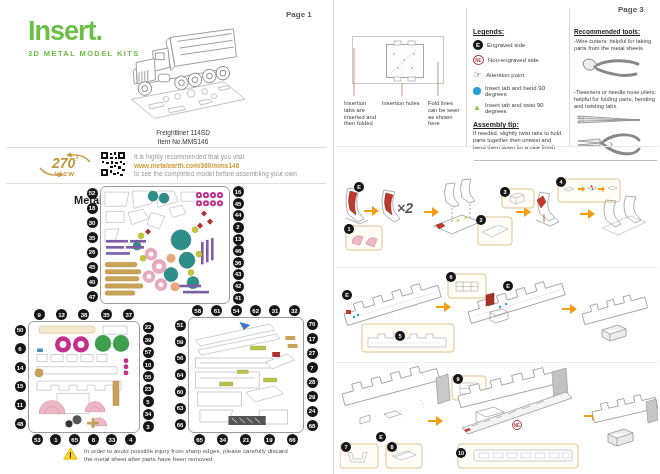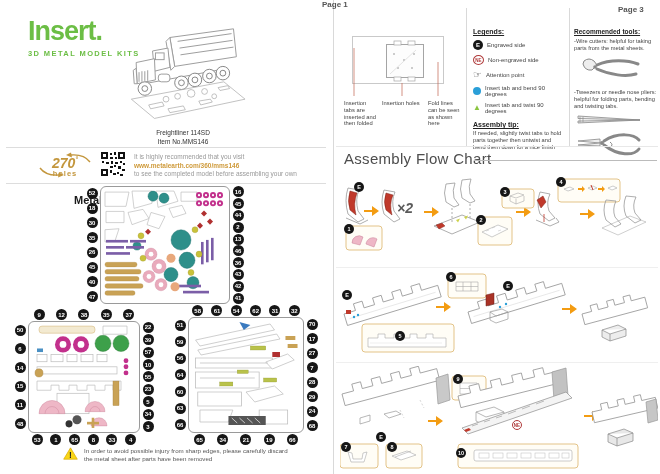--- a/index.html
+++ b/index.html
@@ -54,21 +54,21 @@
   .fb.ne{background:#fff;color:#b03a3a;border:1px solid #b03a3a;font-size:4.5px;}
   .x2{position:absolute;font-size:14px;font-weight:bold;font-style:italic;color:#5a5a5a;}
 </style>
 </head>
 <body>
 
 <div id="stage">
 
   <div class="vr" style="left:333px;top:0;height:474px;"></div>
 
-  <div class="ab pagelabel" style="left:286px;top:0;margin-left:36px;">Page 1</div>
+  <div class="ab pagelabel" style="left:286px;top:10px;">Page 1</div>
 
   <div class="ab" style="left:28px;top:18px;">
     <div class="logo-line">Insert.</div>
     <div class="logo-tag">3D METAL MODEL KITS</div>
   </div>
 
   <svg class="ab" style="left:110px;top:24px;" width="140" height="106" viewBox="0 0 145 110">
     <g stroke="#9a9a9a" fill="#fff" stroke-width="1">
       <path d="M62 14 L128 5 L131 34 L67 44 Z"></path>
       <path d="M62 14 L58 18 L63 48 L67 44 Z"></path>
@@ -122,21 +122,21 @@
   <div class="ab" style="left:36px;top:151px;width:58px;height:28px;">
     <svg class="ab" style="left:0;top:0;" width="58" height="28" viewBox="0 0 58 28">
       <path d="M4 17 Q10 25 23 24" stroke="#c3963c" fill="none" stroke-width="1.4"></path>
       <polygon points="23,21.5 28,24 22,26.5" fill="#c3963c"></polygon>
       <path d="M54 11 Q48 3 35 4" stroke="#c3963c" fill="none" stroke-width="1.4"></path>
       <polygon points="35,1.5 30,4 36,6.5" fill="#c3963c"></polygon>
     </svg>
     <div class="b360" style="margin-top:2px;">
       <span>270</span><sup>°</sup>
     </div>
-    <div class="bview">holes</div>
+    <div class="bview">view</div>
   </div>
 
   <svg class="ab" style="left:100px;top:151px;" width="26" height="26" viewBox="0 0 26 26">
     <rect width="26" height="26" fill="#fff"></rect>
     <g fill="#111">
       <rect x="1" y="1" width="7" height="7"></rect>
         <rect x="18" y="1" width="7" height="7"></rect>
         <rect x="1" y="18" width="7" height="7"></rect>
       <rect x="3" y="3" width="3" height="3" fill="#fff" stroke="none"></rect>
       <rect x="20" y="3" width="3" height="3" fill="#fff"></rect>
@@ -535,21 +535,20 @@
       <path d="M2 15 L24 13 L24 16 Z" fill="#eee" stroke="#888" stroke-width=".8"></path>
       <circle cx="26" cy="13" r="2" fill="#888"></circle>
       <path d="M28 11 C42 2 58 4 63 10" fill="none" stroke="#888" stroke-width="3" stroke-linecap="round"></path>
       <path d="M28 15 C42 26 58 26 63 19" fill="none" stroke="#888" stroke-width="3" stroke-linecap="round"></path>
       <path d="M34 12 q4 3 0 5" fill="none" stroke="#888" stroke-width="1"></path>
     </svg>
   </div>
 
   <div class="hr" style="left:336px;top:146px;width:322px;background:#e8e8e8;"></div>
 
-  <div class="ab flow-title" style="left:344px;top:150px;">Assembly Flow Chart</div>
   <div class="hr" style="left:474px;top:160px;width:183px;background:#bbb;"></div>
 
   <div class="flowrow" style="left:340px;top:170px;width:318px;height:97px;">
     <svg width="318" height="97" viewBox="0 0 318 97">
       <g stroke="#999" fill="none" stroke-width=".8">
         <path d="M8 18 q-4 12 0 26 l10 8 6 -3 -6 -8 q-3 -12 1 -21 z"></path>
         <path d="M6 48 l14 6 8 -4"></path>
       </g>
       <path d="M10 21 q-3 10 0 19 l6 5 q-3 -12 1 -22 z" fill="#c0392b" stroke="#7e2318" stroke-width=".5"></path>
       <rect x="6" y="56" width="36" height="24" rx="3" fill="#fffdf6" stroke="#e3c388"></rect>

